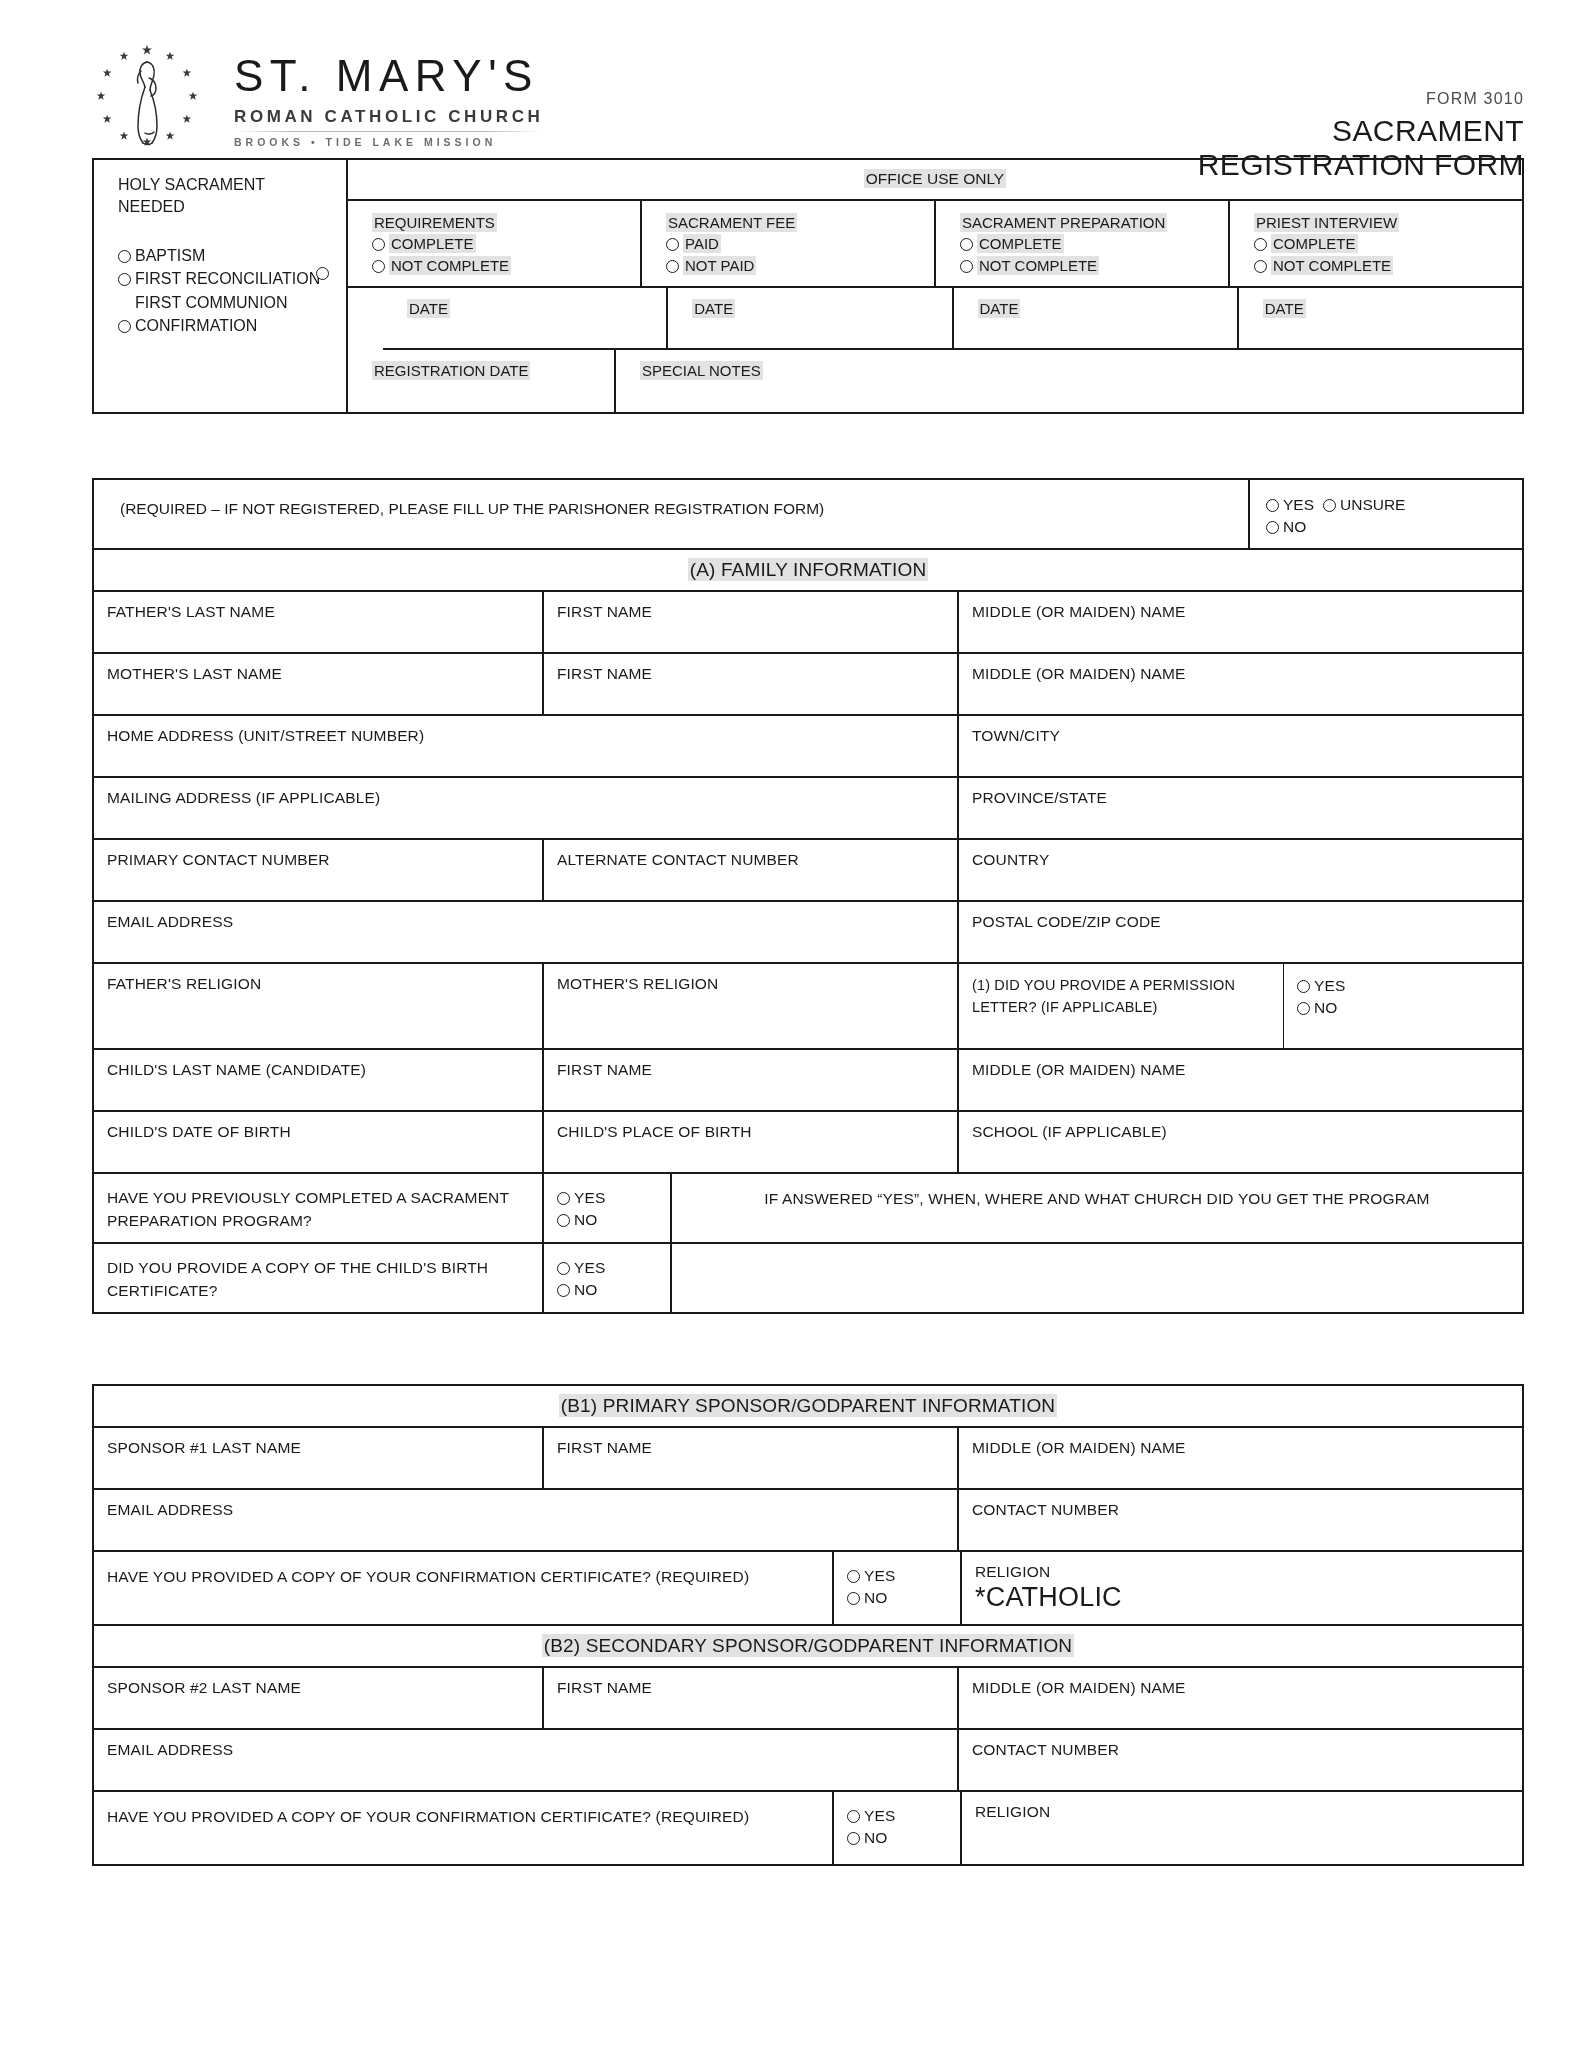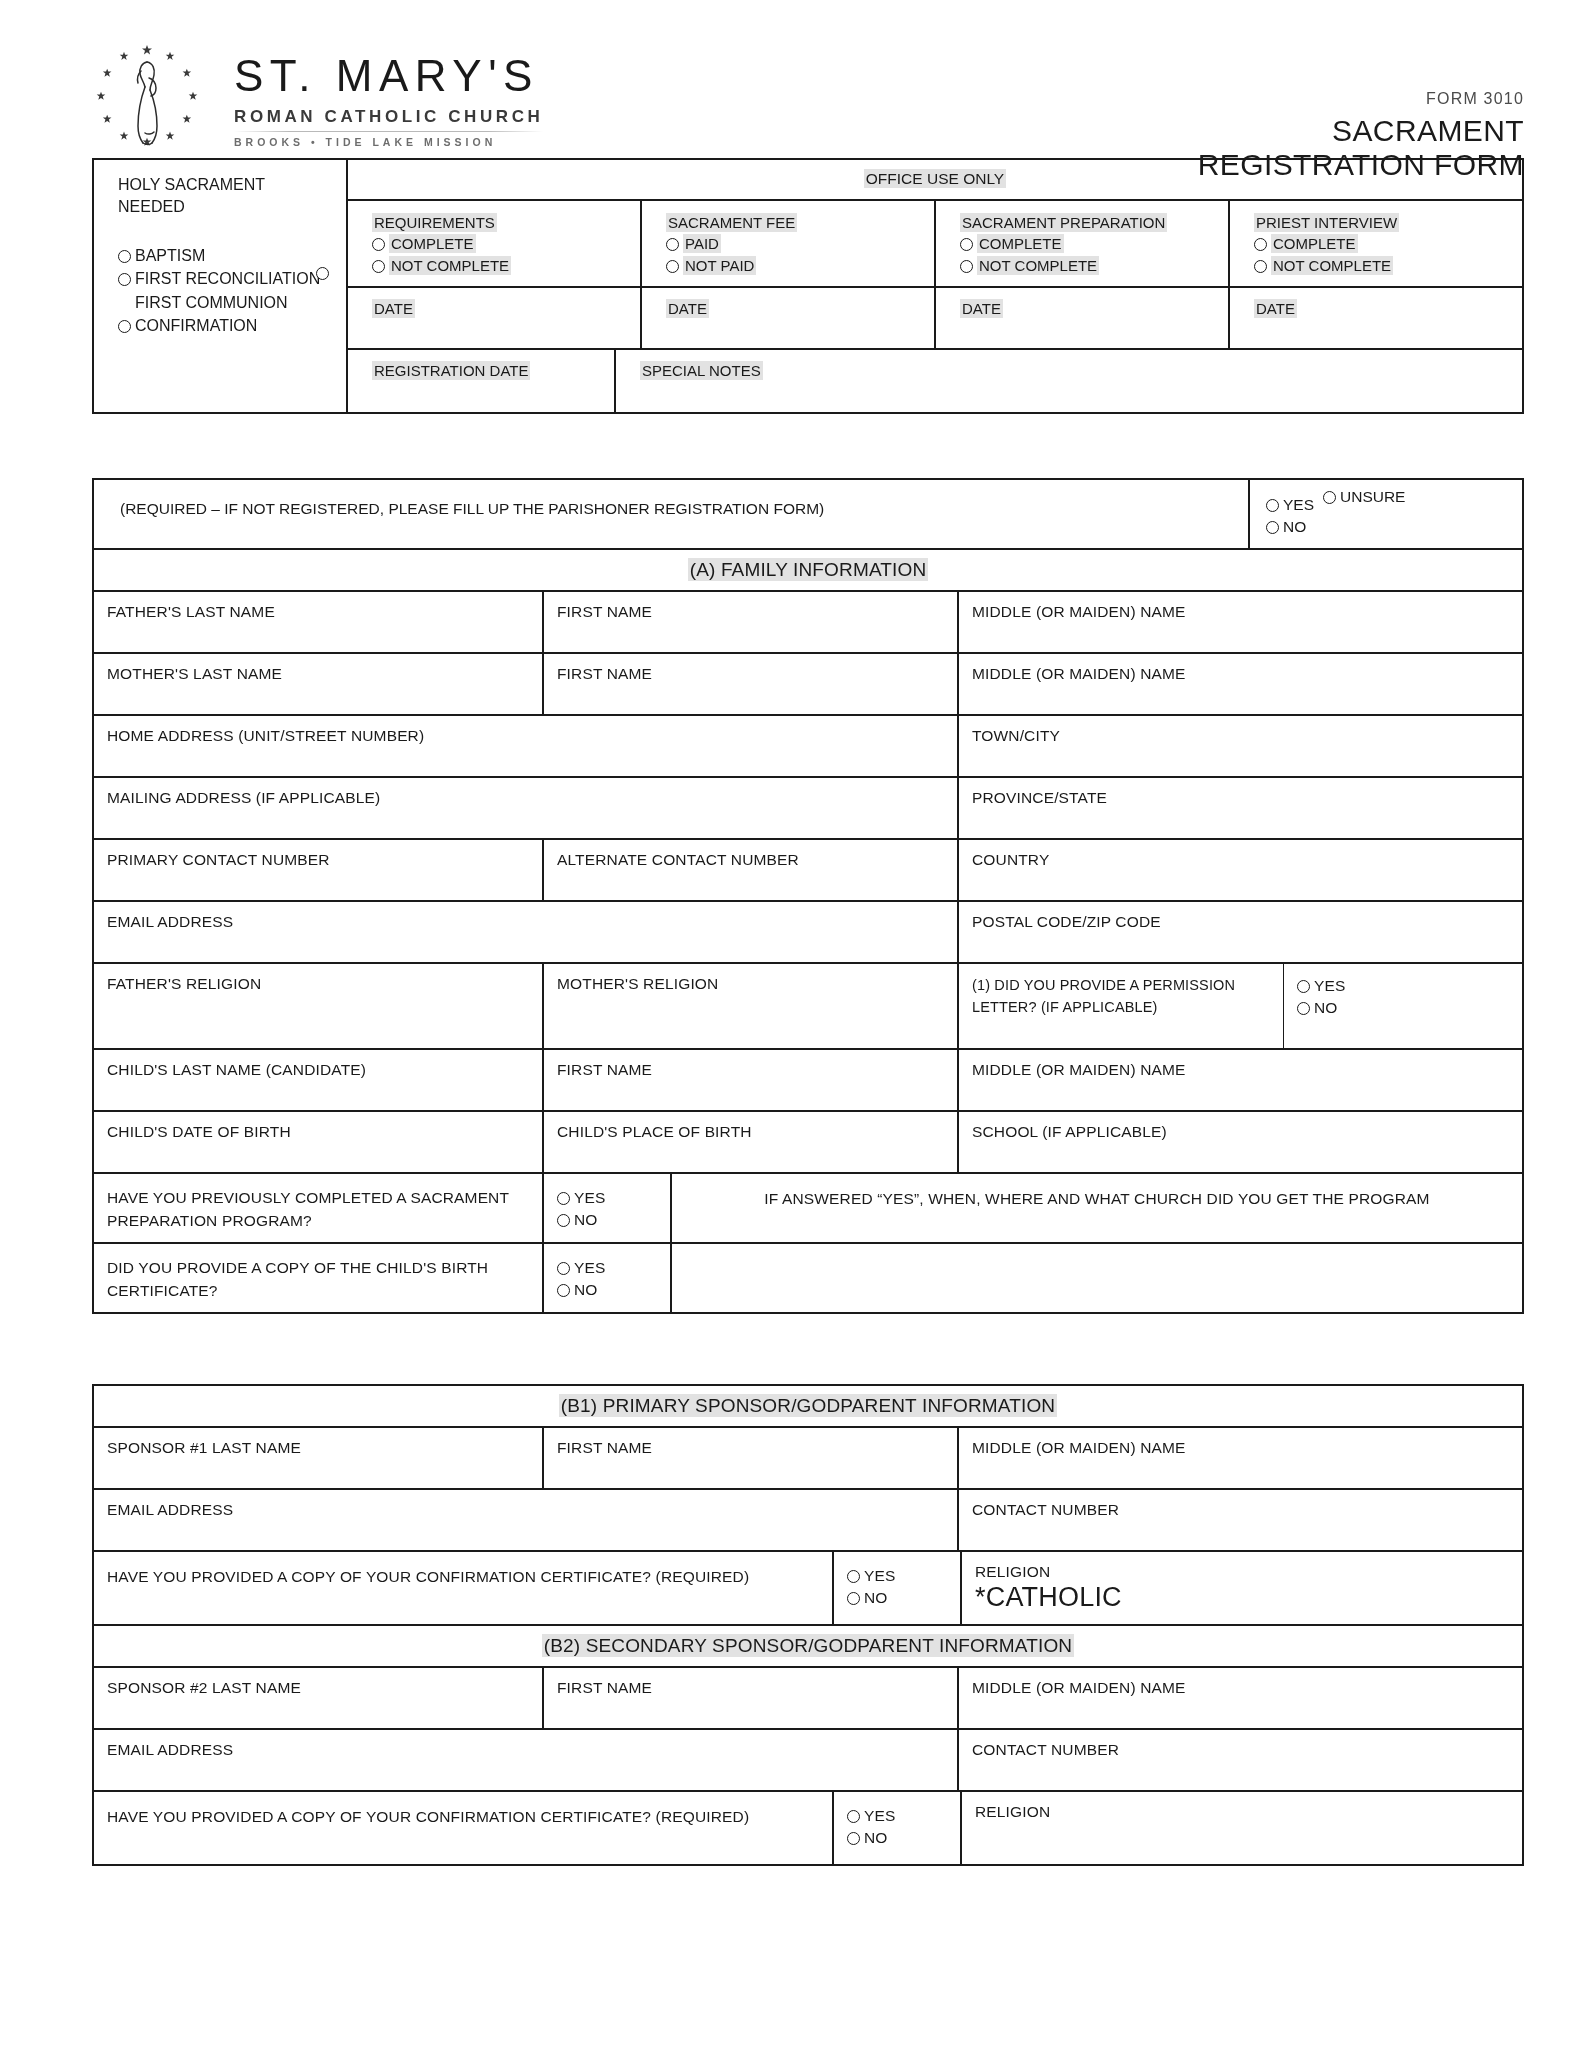--- a/index.html
+++ b/index.html
@@ -144,21 +144,21 @@
   }
   .office-grid { display: flex; border-bottom: 2.2px solid #1a1a1a; }
   .og-cell {
     flex: 1;
     border-right: 2.2px solid #1a1a1a;
     padding: 11px 12px 10px 24px;
     font-size: 15px;
     line-height: 1.42;
   }
   .og-cell:last-child { border-right: none; }
-  .office-dates { display: flex; border-bottom: 2.2px solid #1a1a1a; min-height: 62px; }
+  .office-dates { display: flex; border-bottom: 2.2px solid #1a1a1a; min-height: 62px; margin-left: 35px; }
   .od-cell {
     flex: 1;
     border-right: 2.2px solid #1a1a1a;
     padding: 12px 12px 10px 24px;
     font-size: 15px;
   }
   .od-cell:last-child { border-right: none; }
   .office-bottom { display: flex; flex: 1; min-height: 62px; }
   .ob-cell {
     border-right: 2.2px solid #1a1a1a;
@@ -177,21 +177,21 @@
     padding: 16px 14px 16px 26px;
     font-size: 15.5px;
     line-height: 1.62;
   }
   .q-opts {
     flex: 0 0 272px;
     padding: 14px 0 10px 16px;
     font-size: 15.5px;
     position: relative;
   }
-  .unsure-over { position: absolute; left: 73px; top: 6px; white-space: nowrap; }
+  .unsure-over { position: absolute; left: 73px; top: 14px; white-space: nowrap; }
 
   .c1 { flex: 0 0 450px; }
   .c2 { flex: 0 0 415px; }
   .c3 { flex: 1; }
   .c12 { flex: 0 0 865px; }
   .cell-tall { min-height: 60px; }
 
   .relig-q { flex: 0 0 325px; font-size: 14.5px; line-height: 1.5; }
   .relig-opts { flex: 1; padding-top: 11px; }
 

